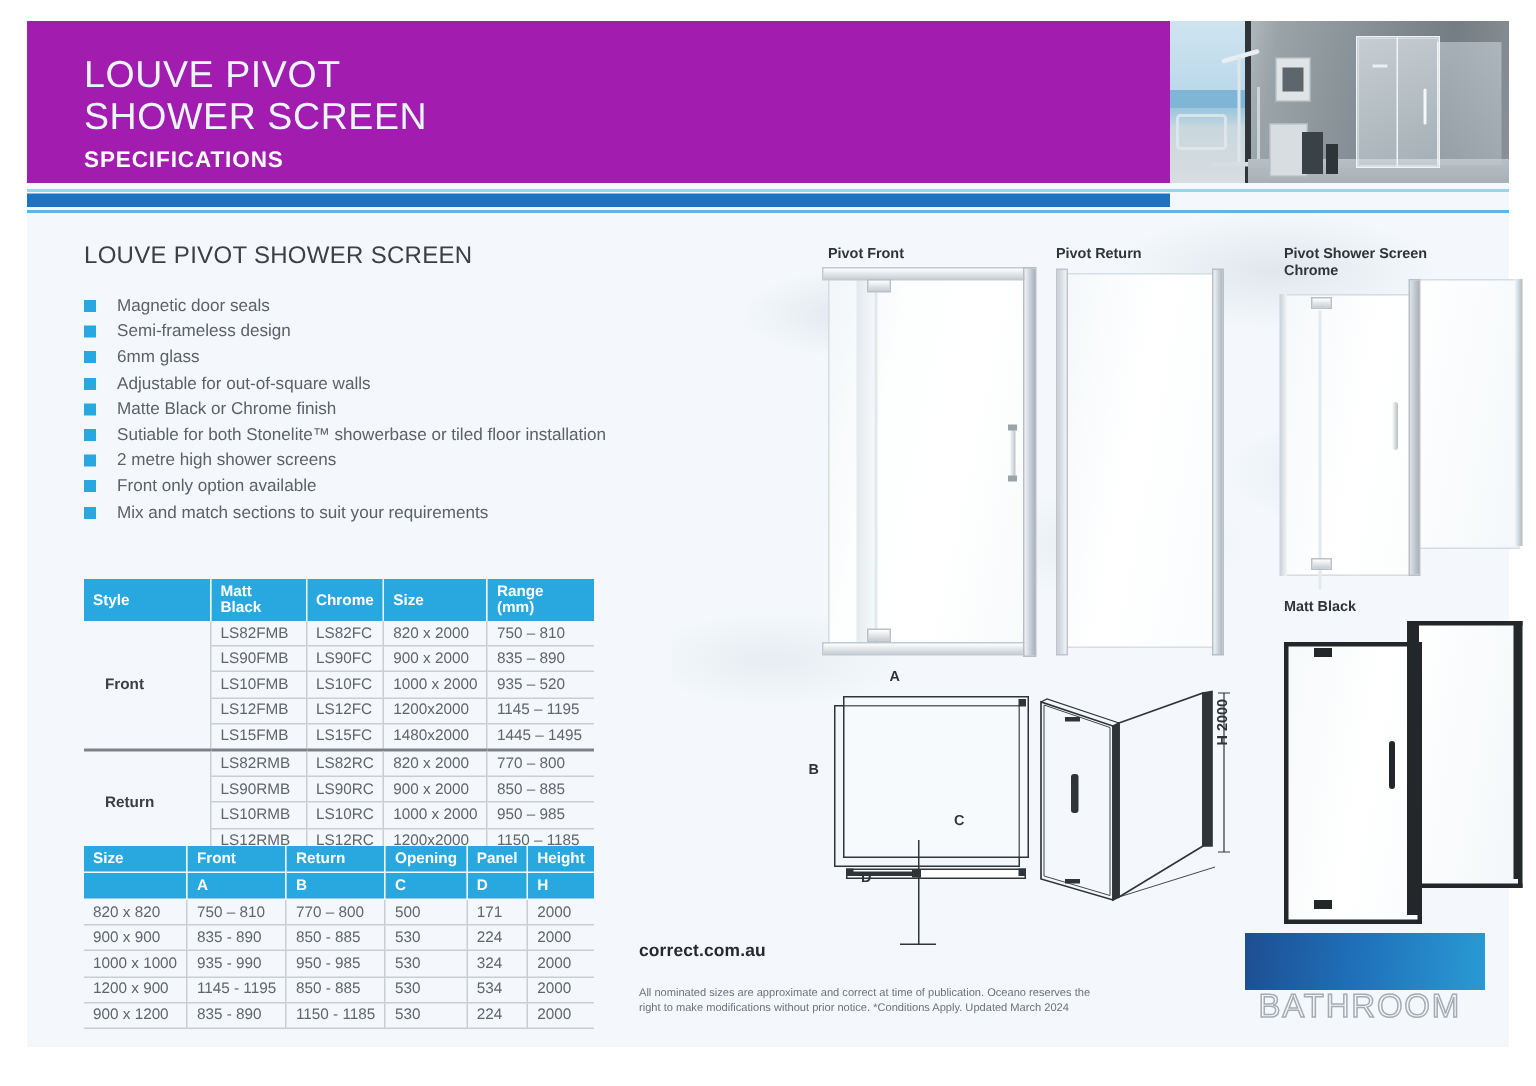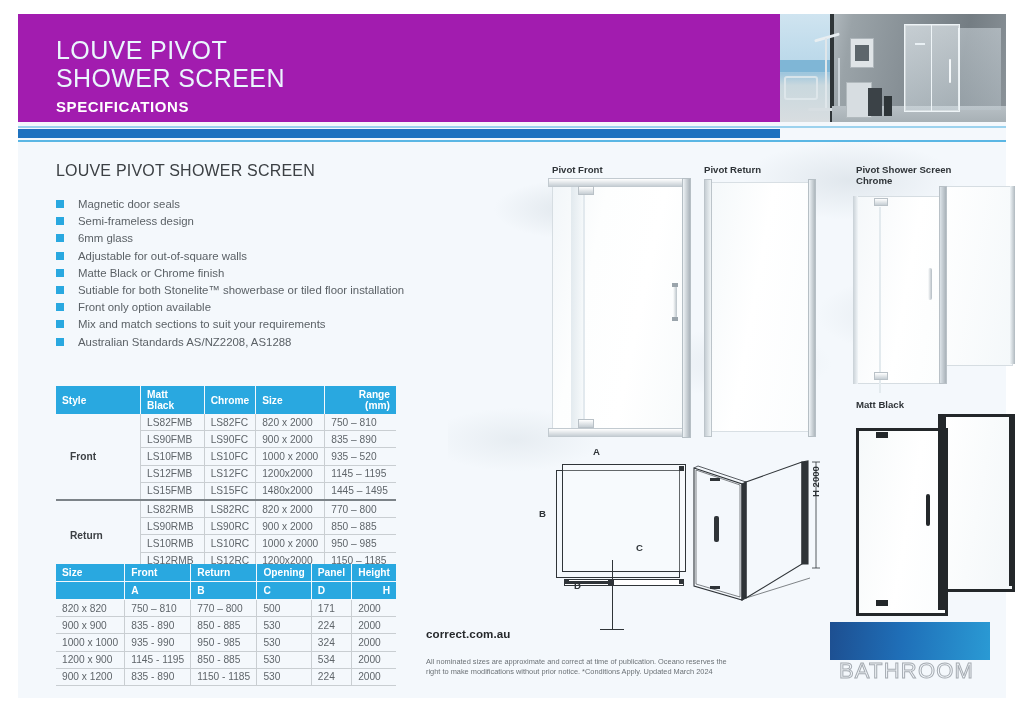--- a/index.html
+++ b/index.html
@@ -51,21 +51,21 @@
   .feat{position:absolute;left:38px;top:184px;width:400px;}
   .feat li{list-style:none;margin:0 0 4.2px 0;padding:0 0 0 22px;position:relative;
            font-size:11.4px;color:#5b6166;line-height:13px;}
   .feat ul{margin:0;padding:0;}
   .feat li .bl{position:absolute;left:0;top:2px;width:8px;height:8px;background:#29a8e0;}
 
   
   .tbl{position:absolute;border-collapse:collapse;font-size:10.2px;color:#5f656a;}
   .tbl th{background:#29a8e0;color:#fff;font-weight:bold;text-align:left;padding:3px 6px;font-size:10.2px;
           border-right:1px solid #f4f8fc;}
-  .tbl th:last-child{border-right:none;text-align:right;}
+  .tbl th:last-child{border-right:none;}
   .tbl td{padding:2.6px 6px;border-right:1px solid #c9ced2;border-bottom:1px solid #c9ced2;white-space:nowrap;}
   .tbl td:last-child{border-right:none;}
   .tbl td.lbl{color:#3c4044;font-weight:bold;border-right:1px solid #c9ced2;border-bottom:none;text-align:left;padding-left:14px;}
   .tbl .grp-end td{border-bottom:2px solid #7c8388;}
 
   #table1{left:38px;top:372px;width:340px;}
   #table2{left:38px;top:550px;width:340px;}
   #table2 th{border-bottom:1px solid #f4f8fc;}
   #table2 .subhdr th{background:#29a8e0;}
 
@@ -201,23 +201,23 @@
   <div class="sec-title">LOUVE PIVOT SHOWER SCREEN</div>
 
   <div class="feat">
     <ul id="feature-ul">
         <li><span class="bl"></span><span>Magnetic door seals</span></li>
         <li><span class="bl"></span><span>Semi-frameless design</span></li>
         <li><span class="bl"></span><span>6mm glass</span></li>
         <li><span class="bl"></span><span>Adjustable for out-of-square walls</span></li>
         <li><span class="bl"></span><span>Matte Black or Chrome finish</span></li>
         <li><span class="bl"></span><span>Sutiable for both Stonelite™ showerbase or tiled floor installation</span></li>
+        <li><span class="bl"></span><span>2 metre high shower screens</span></li>
         <li><span class="bl"></span><span>Front only option available</span></li>
         <li><span class="bl"></span><span>Mix and match sections to suit your requirements</span></li>
-        <li><span class="bl"></span><span>Australian Standards AS/NZ2208, AS1288</span></li>
       </ul>
   </div>
 
   <table class="tbl" id="table1">
     <thead>
         <tr id="t1head">
           <th style="width: 72px;">Style</th>
           <th>Matt Black</th>
           <th>Chrome</th>
           <th>Size</th>

